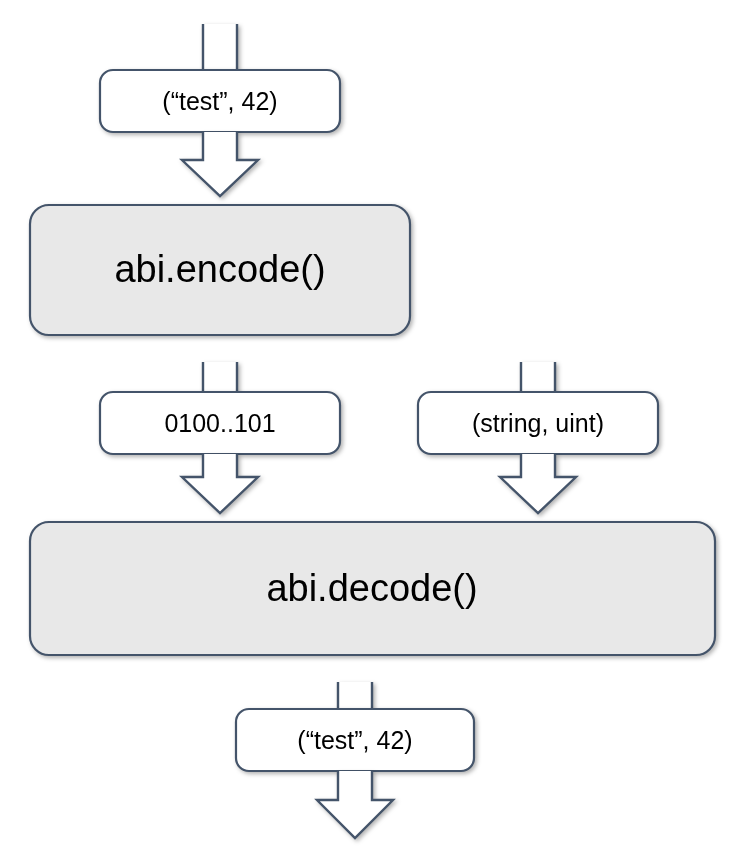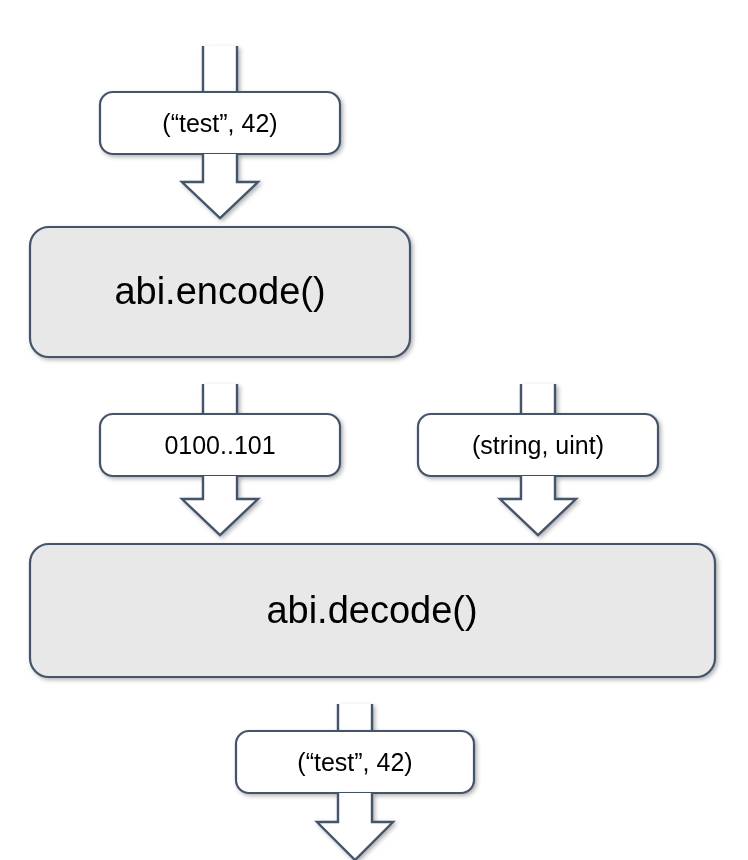--- a/index.html
+++ b/index.html
@@ -10,21 +10,20 @@
   body {
     width: 748px;
     height: 860px;
     font-family: "Liberation Sans", sans-serif;
     overflow: hidden;
   }
   #diagram-root {
     position: relative;
     width: 748px;
     height: 612px;
-    margin-top: 22px;
   }
   svg.flow {
     display: block;
     width: 748px;
     height: 860px;
   }
   .node-rect {
     stroke: #44546a;
     stroke-width: 2.2;
   }

